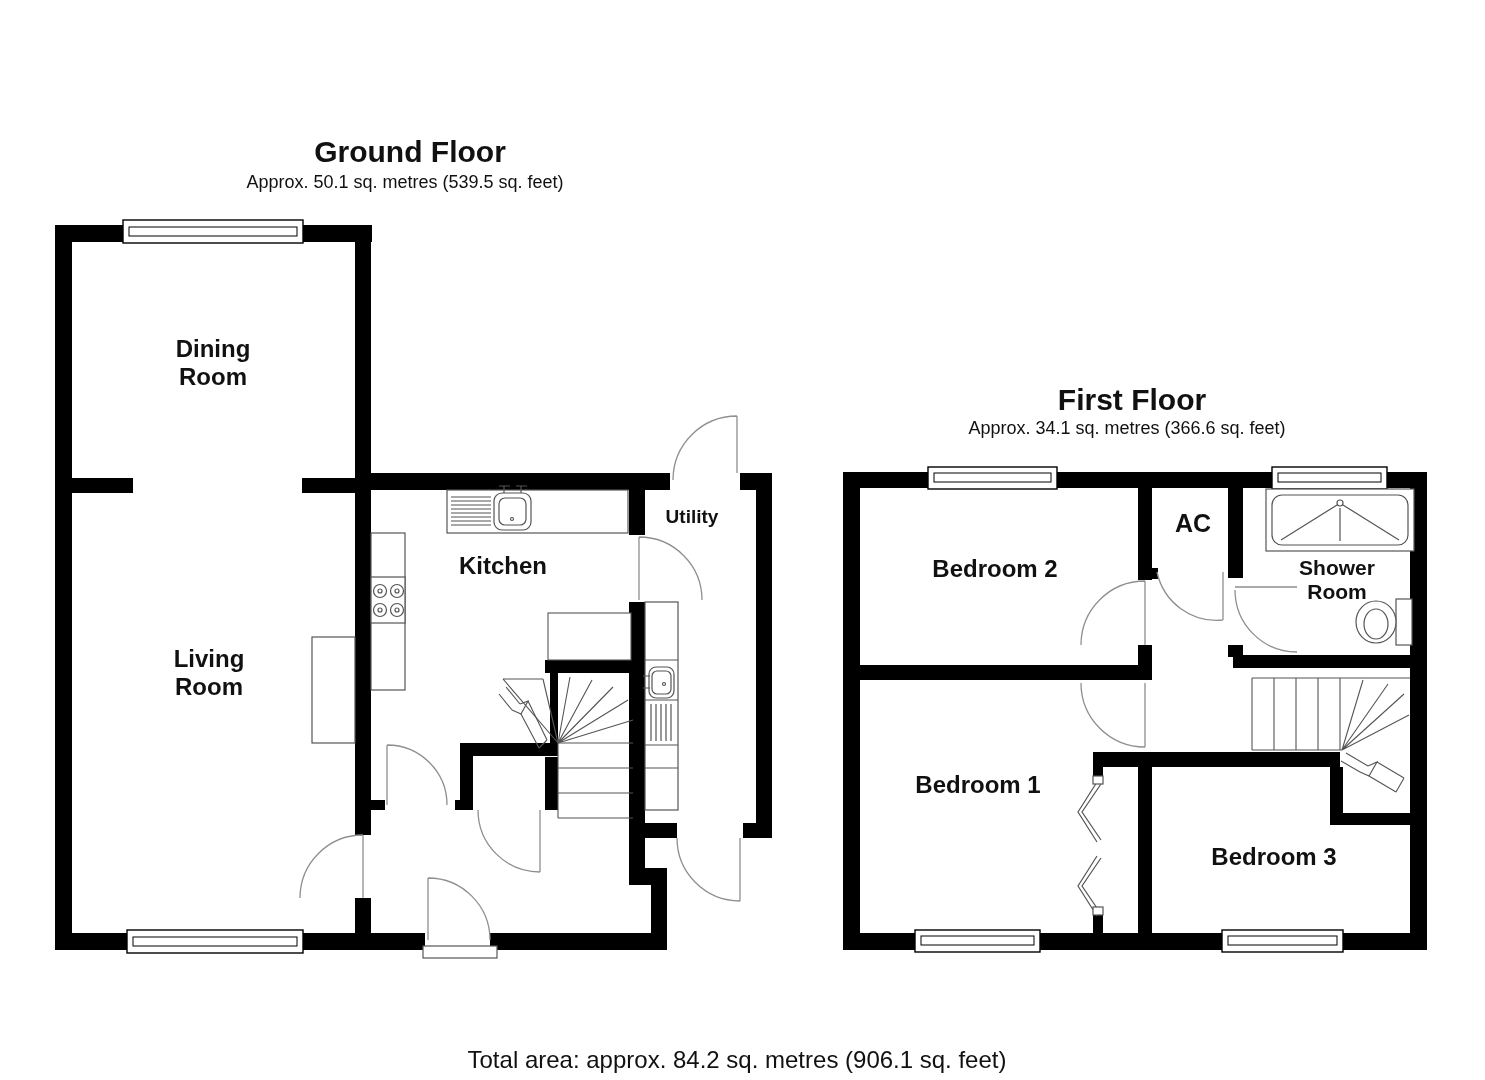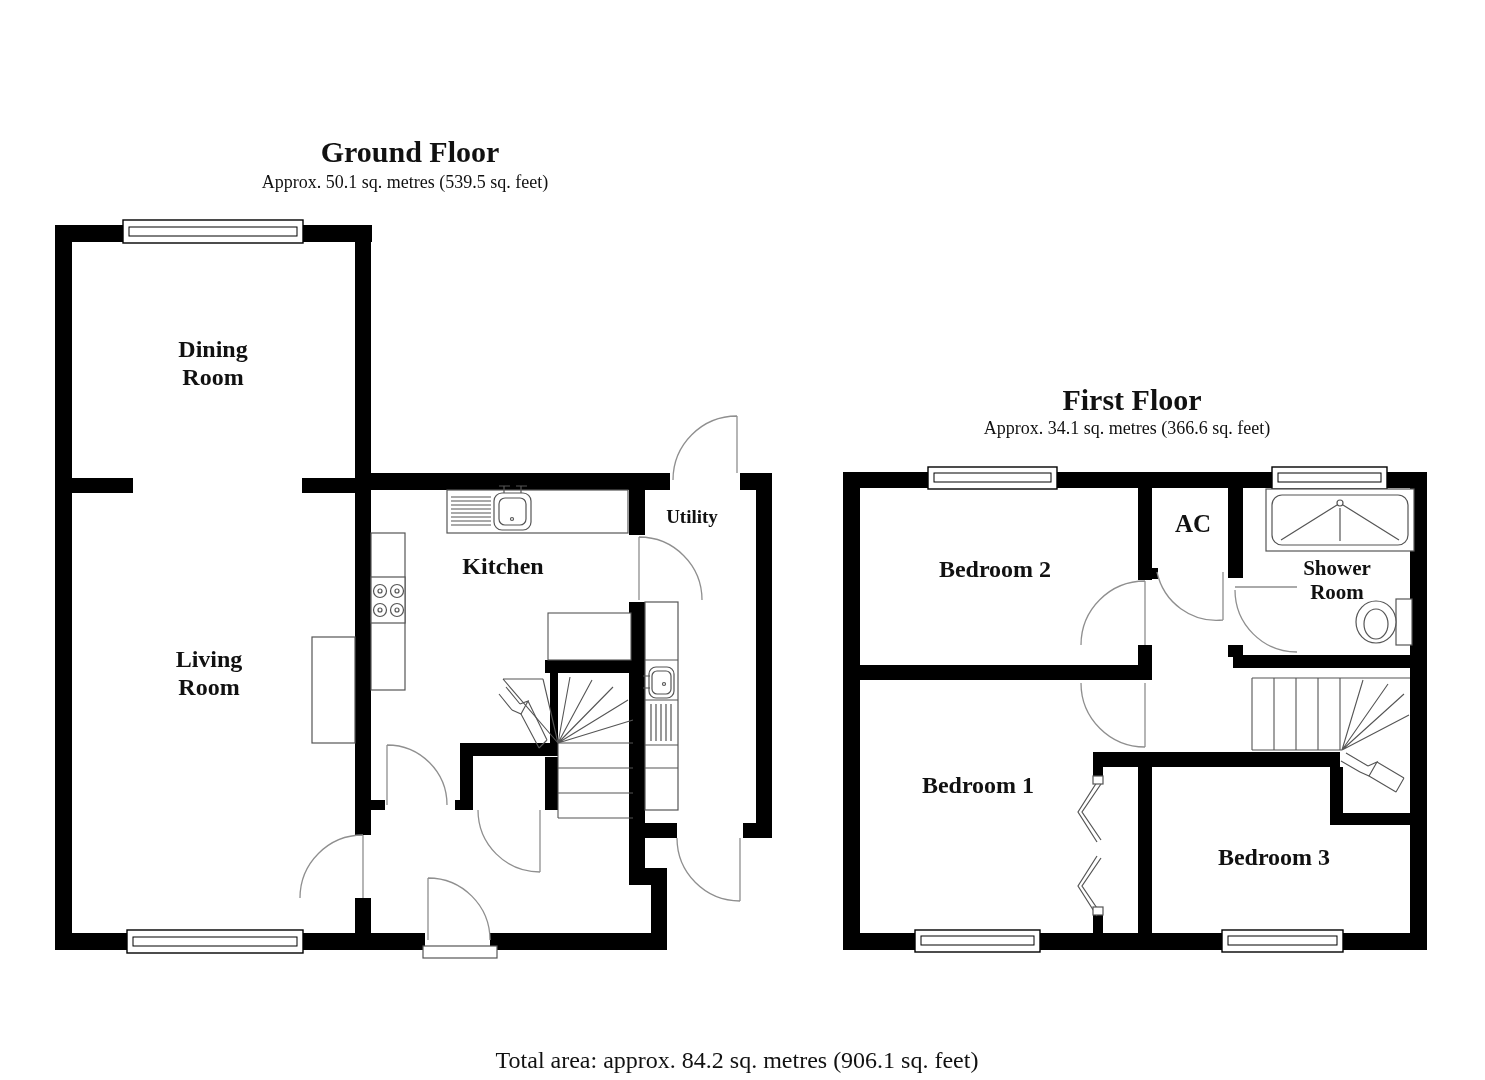--- a/index.html
+++ b/index.html
@@ -1,17 +1,17 @@
 <!DOCTYPE html>
 <html><head>
 <meta charset="utf-8">
 <style>
   html,body{margin:0;padding:0;background:#ffffff;}
   #stage{position:relative;width:1485px;height:1080px;background:#ffffff;overflow:hidden;
-         font-family:Liberation Serif, serif;}
+         font-family:Liberation Sans, sans-serif;}
   svg{position:absolute;left:0;top:0;}
   .wall{fill:#000000;stroke:none;}
   .fix{fill:none;stroke:#555555;stroke-width:1.2;}
   .fixw{fill:#ffffff;stroke:#555555;stroke-width:1.2;}
   .stair{fill:none;stroke:#555555;stroke-width:1.1;}
   .stairw{fill:#ffffff;stroke:#555555;stroke-width:1.1;}
   .door{fill:none;stroke:#8f8f8f;stroke-width:1.3;}
   .win{fill:#ffffff;stroke:#000000;stroke-width:1.4;}
   .wini{fill:none;stroke:#000000;stroke-width:1;}
   .lbl{fill:#111111;font-weight:bold;text-anchor:middle;}

